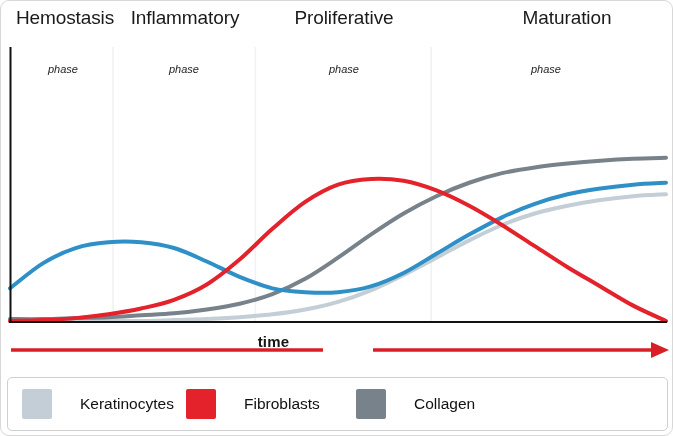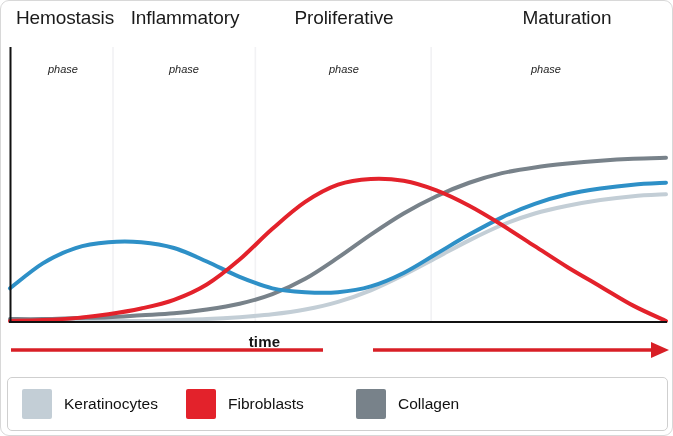--- a/index.html
+++ b/index.html
@@ -49,21 +49,21 @@
   #plot {
     position: absolute;
     left: 0; top: 0;
     width: 673px; height: 436px;
     pointer-events: none;
   }
 
   
   #time-row {
     position: absolute;
-    left: 3px; top: 332px;
+    left: 12px; top: 332px;
     width: 549px; height: 34px;
   }
   #time-label {
     position: absolute;
     left: 0; right: 0; top: 0;
     text-align: center;
     font-size: 15px;
     font-weight: 700;
     color: #151515;
     letter-spacing: 0.2px;
@@ -85,21 +85,21 @@
     display: flex;
     align-items: center;
     position: absolute;
   }
   .legend-swatch {
     width: 30px; height: 30px;
     border-radius: 2px;
     flex: none;
   }
   .legend-label {
-    margin-left: 12px;
+    margin-left: 28px;
     font-size: 15.5px;
     color: #111;
     white-space: nowrap;
   }
 </style>
 </head>
 <body>
 
 <div id="card">
 

